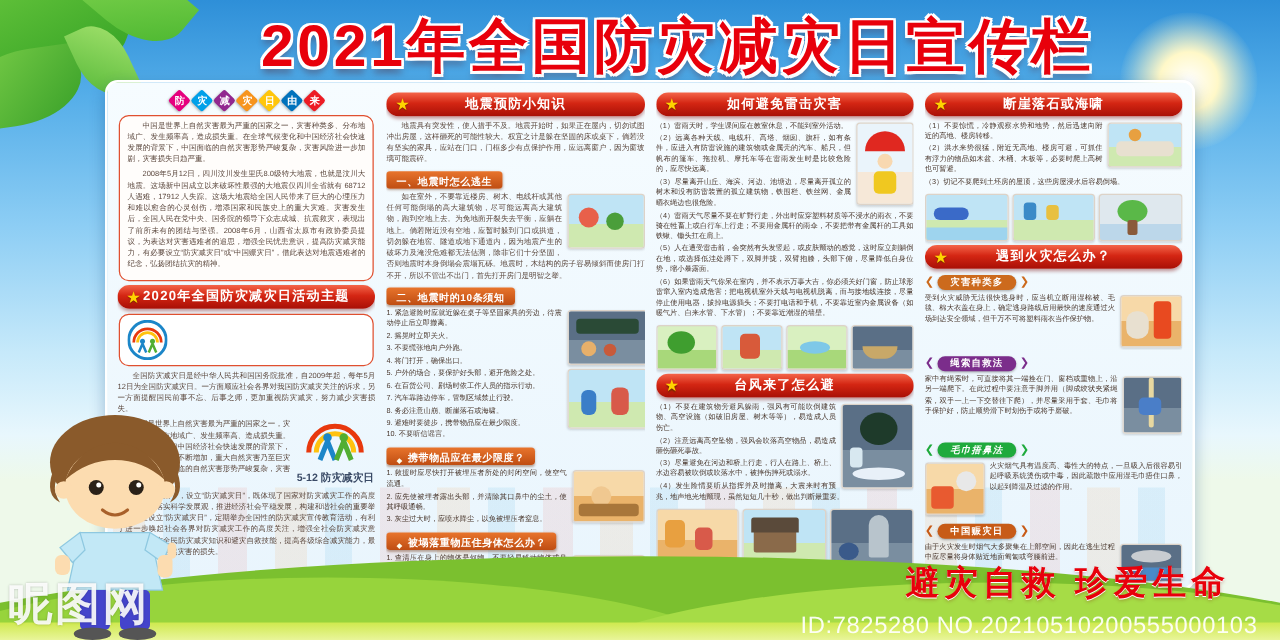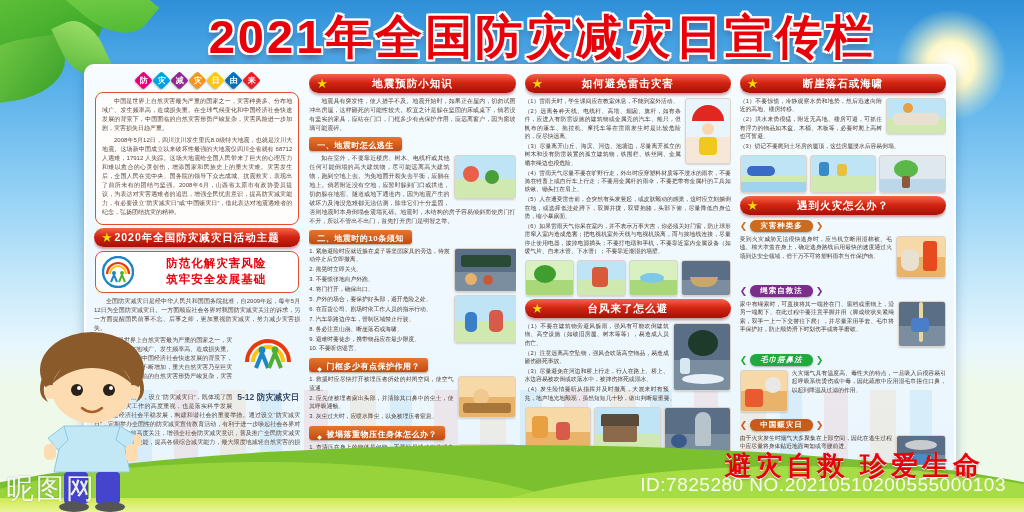--- a/index.html
+++ b/index.html
@@ -42,21 +42,21 @@
   .tagrow{display:flex;align-items:center;gap:3px;margin:5px 0 3px;}
   .chev{font-size:9px;font-weight:bold;}
   .tag{height:12px;line-height:12px;border-radius:7px;padding:0 10px;color:#fff;font-size:7.5px;font-weight:bold;letter-spacing:1px;box-shadow:0 1px 2px rgba(0,0,0,.3);}
   
   .rbox{border:1.5px solid #e05030;border-radius:8px;background:#fffdfb;padding:4px 6px;margin:0 1px;}
   .para,.rbox p{font-size:6px;line-height:1.5;color:#5a463c;text-align:justify;margin:0 0 3px;text-indent:2em;}
   .li{font-size:5.8px;line-height:1.45;color:#4a382e;text-align:justify;margin:0 0 1.5px;}
   .theme-box{display:flex;align-items:center;gap:6px;border:1.5px solid #e05030;border-radius:8px;background:#fff;padding:4px 6px;margin:2px 1px 4px;}
   .theme-text{flex:1;text-align:center;color:#e8000b;font-weight:bold;font-size:11.5px;line-height:1.35;letter-spacing:1px;}
   .logo512{float:right;width:64px;margin:2px 0 2px 4px;text-align:center;}
-  .logo512 .lbl{font-size:8.5px;font-weight:bold;color:#3a4a66;margin-top:16px;white-space:nowrap;}
+  .logo512 .lbl{font-size:8.5px;font-weight:bold;color:#3a4a66;margin-top:0;white-space:nowrap;}
   
   .illu{border-radius:3px;border:1px solid #ddd3c8;box-shadow:0 1px 2px rgba(0,0,0,.15);position:relative;overflow:hidden;flex-shrink:0;}
   .illu.sky{background:linear-gradient(180deg,#bfe4f5 55%,#cfe9b0 55%);}
   .illu.warm{background:linear-gradient(180deg,#f7d9a8 50%,#eab36a 50%);}
   .illu.dark{background:linear-gradient(180deg,#5a6f86 55%,#7a8ea0 55%);}
   .illu.grn{background:linear-gradient(180deg,#d9f0c0 55%,#a8d87a 55%);}
   .illu .blob{position:absolute;border-radius:50%;}
   .fr{float:right;margin:1px 0 2px 4px;}
   .fl{float:left;margin:1px 4px 2px 0;}
   .illurow{display:flex;gap:3px;margin:3px 0;}
@@ -64,23 +64,23 @@
   
   .hill{position:absolute;z-index:5;}
   .hill.h1{left:-120px;right:-120px;bottom:-58px;height:125px;background:#7bc02f;border-radius:50% 50% 0 0/90px 90px 0 0;}
   .hill.h2{left:-80px;right:420px;bottom:-46px;height:96px;background:#97d43c;border-radius:50% 50% 0 0/75px 75px 0 0;}
   .hill.h3{left:430px;right:-140px;bottom:-62px;height:108px;background:#a6dc46;border-radius:50% 50% 0 0/85px 85px 0 0;}
   .hill.h4{left:0;right:0;bottom:0;height:14px;background:linear-gradient(180deg,#cfe94e,#e9f59a);}
   .boy{position:absolute;left:8px;top:326px;z-index:8;}
   
   .slogan{position:absolute;right:40px;bottom:28px;z-index:9;font-size:27px;font-weight:bold;color:#e8000b;letter-spacing:4px;
     text-shadow:0 1px 0 #fff,0 2px 3px rgba(120,0,0,.3);}
-  .idline{position:absolute;right:18px;bottom:16px;z-index:10;font-size:19px;color:rgba(255,255,255,.92);letter-spacing:.5px;}
+  .idline{position:absolute;right:18px;bottom:0;z-index:10;font-size:19px;color:rgba(255,255,255,.92);letter-spacing:.5px;}
   .nipic{position:absolute;left:6px;bottom:4px;z-index:10;display:flex;align-items:baseline;gap:8px;color:rgba(255,255,255,.9);}
-  .nipic .logo{font-size:28px;font-weight:normal;letter-spacing:2px;text-shadow:0 0 2px rgba(0,0,0,.25);text-align:right;}
+  .nipic .logo{font-size:36px;font-weight:bold;letter-spacing:2px;text-shadow:0 0 2px rgba(0,0,0,.25);text-align:right;}
   .nipic .url{font-size:27px;font-weight:bold;}
 </style>
 </head>
 <body>
 
 <div class="sun"></div>
 <div class="leaf l1"></div>
 <div class="leaf l2"></div>
 <div class="leaf l3"></div>
 <div class="leaf l4"></div>
@@ -125,24 +125,20 @@
     <div class="theme-box">
       <svg width="32" height="32" viewBox="0 0 32 32">
         <circle cx="16" cy="16" r="15" fill="#fff" stroke="#1c86c8" stroke-width="2.4"></circle>
         <path d="M5,18 A11,11 0 0 1 27,18" fill="none" stroke="#e8380d" stroke-width="2.2"></path>
         <path d="M8,18 A8,8 0 0 1 24,18" fill="none" stroke="#ffc20e" stroke-width="2.2"></path>
         <circle cx="12" cy="17" r="2" fill="#1c86c8"></circle>
           <path d="M9,26 L12,19 L15,26" stroke="#1c86c8" stroke-width="2" fill="none"></path>
         <circle cx="20" cy="17" r="2" fill="#52ae32"></circle>
           <path d="M17,26 L20,19 L23,26" stroke="#52ae32" stroke-width="2" fill="none"></path>
       </svg>
-      <div class="theme-text">
-        <div>防范化解灾害风险</div>
-        <div>筑牢安全发展基础</div>
-      </div>
     </div>
     <p class="para">全国防灾减灾日是经中华人民共和国国务院批准，自2009年起，每年5月12日为全国防灾减灾日。一方面顺应社会各界对我国防灾减灾关注的诉求，另一方面提醒国民前事不忘、后事之师，更加重视防灾减灾，努力减少灾害损失。</p>
     <div>
       <div class="logo512">
         <svg width="58" height="34" viewBox="0 0 58 34">
           <path d="M8,24 A21,21 0 0 1 50,24" fill="none" stroke="#e8380d" stroke-width="4"></path>
           <path d="M14,24 A15,15 0 0 1 44,24" fill="none" stroke="#ffc20e" stroke-width="4"></path>
           <circle cx="23" cy="12" r="3.4" fill="#1c86c8"></circle>
             <path d="M17,30 L23,15 L29,30" stroke="#1c86c8" stroke-width="4" fill="none"></path>
           <circle cx="36" cy="12" r="3.4" fill="#52ae32"></circle>
@@ -192,21 +188,21 @@
       <div class="li">4. 将门打开，确保出口。</div>
       <div class="li">5. 户外的场合，要保护好头部，避开危险之处。</div>
       <div class="li">6. 在百货公司、剧场时依工作人员的指示行动。</div>
       <div class="li">7. 汽车靠路边停车，管制区域禁止行驶。</div>
       <div class="li">8. 务必注意山崩、断崖落石或海啸。</div>
       <div class="li">9. 避难时要徒步，携带物品应在最少限度。</div>
       <div class="li">10. 不要听信谣言。</div>
     </div>
     <div class="oh">
         <span class="dia">◆</span>
-        <span>门框多少有点保护作用？</span>
+        <span>携带物品应在最少限度？</span>
       </div>
     <div style="overflow:hidden;">
       <div class="illu warm fr" style="width:56px;height:40px;">
         <div class="blob" style="left:14px;top:12px;width:16px;height:16px;background:#f0c890;"></div>
         <div class="blob" style="left:4px;top:26px;width:48px;height:10px;border-radius:3px;background:#a8763a;"></div>
       </div>
       <div class="li">1. 救援时应尽快打开被埋压者所处的封闭空间，使空气流通。</div>
       <div class="li">2. 应先使被埋者露出头部，并清除其口鼻中的尘土，使其呼吸通畅。</div>
       <div class="li">3. 灰尘过大时，应喷水降尘，以免被埋压者窒息。</div>
     </div>

